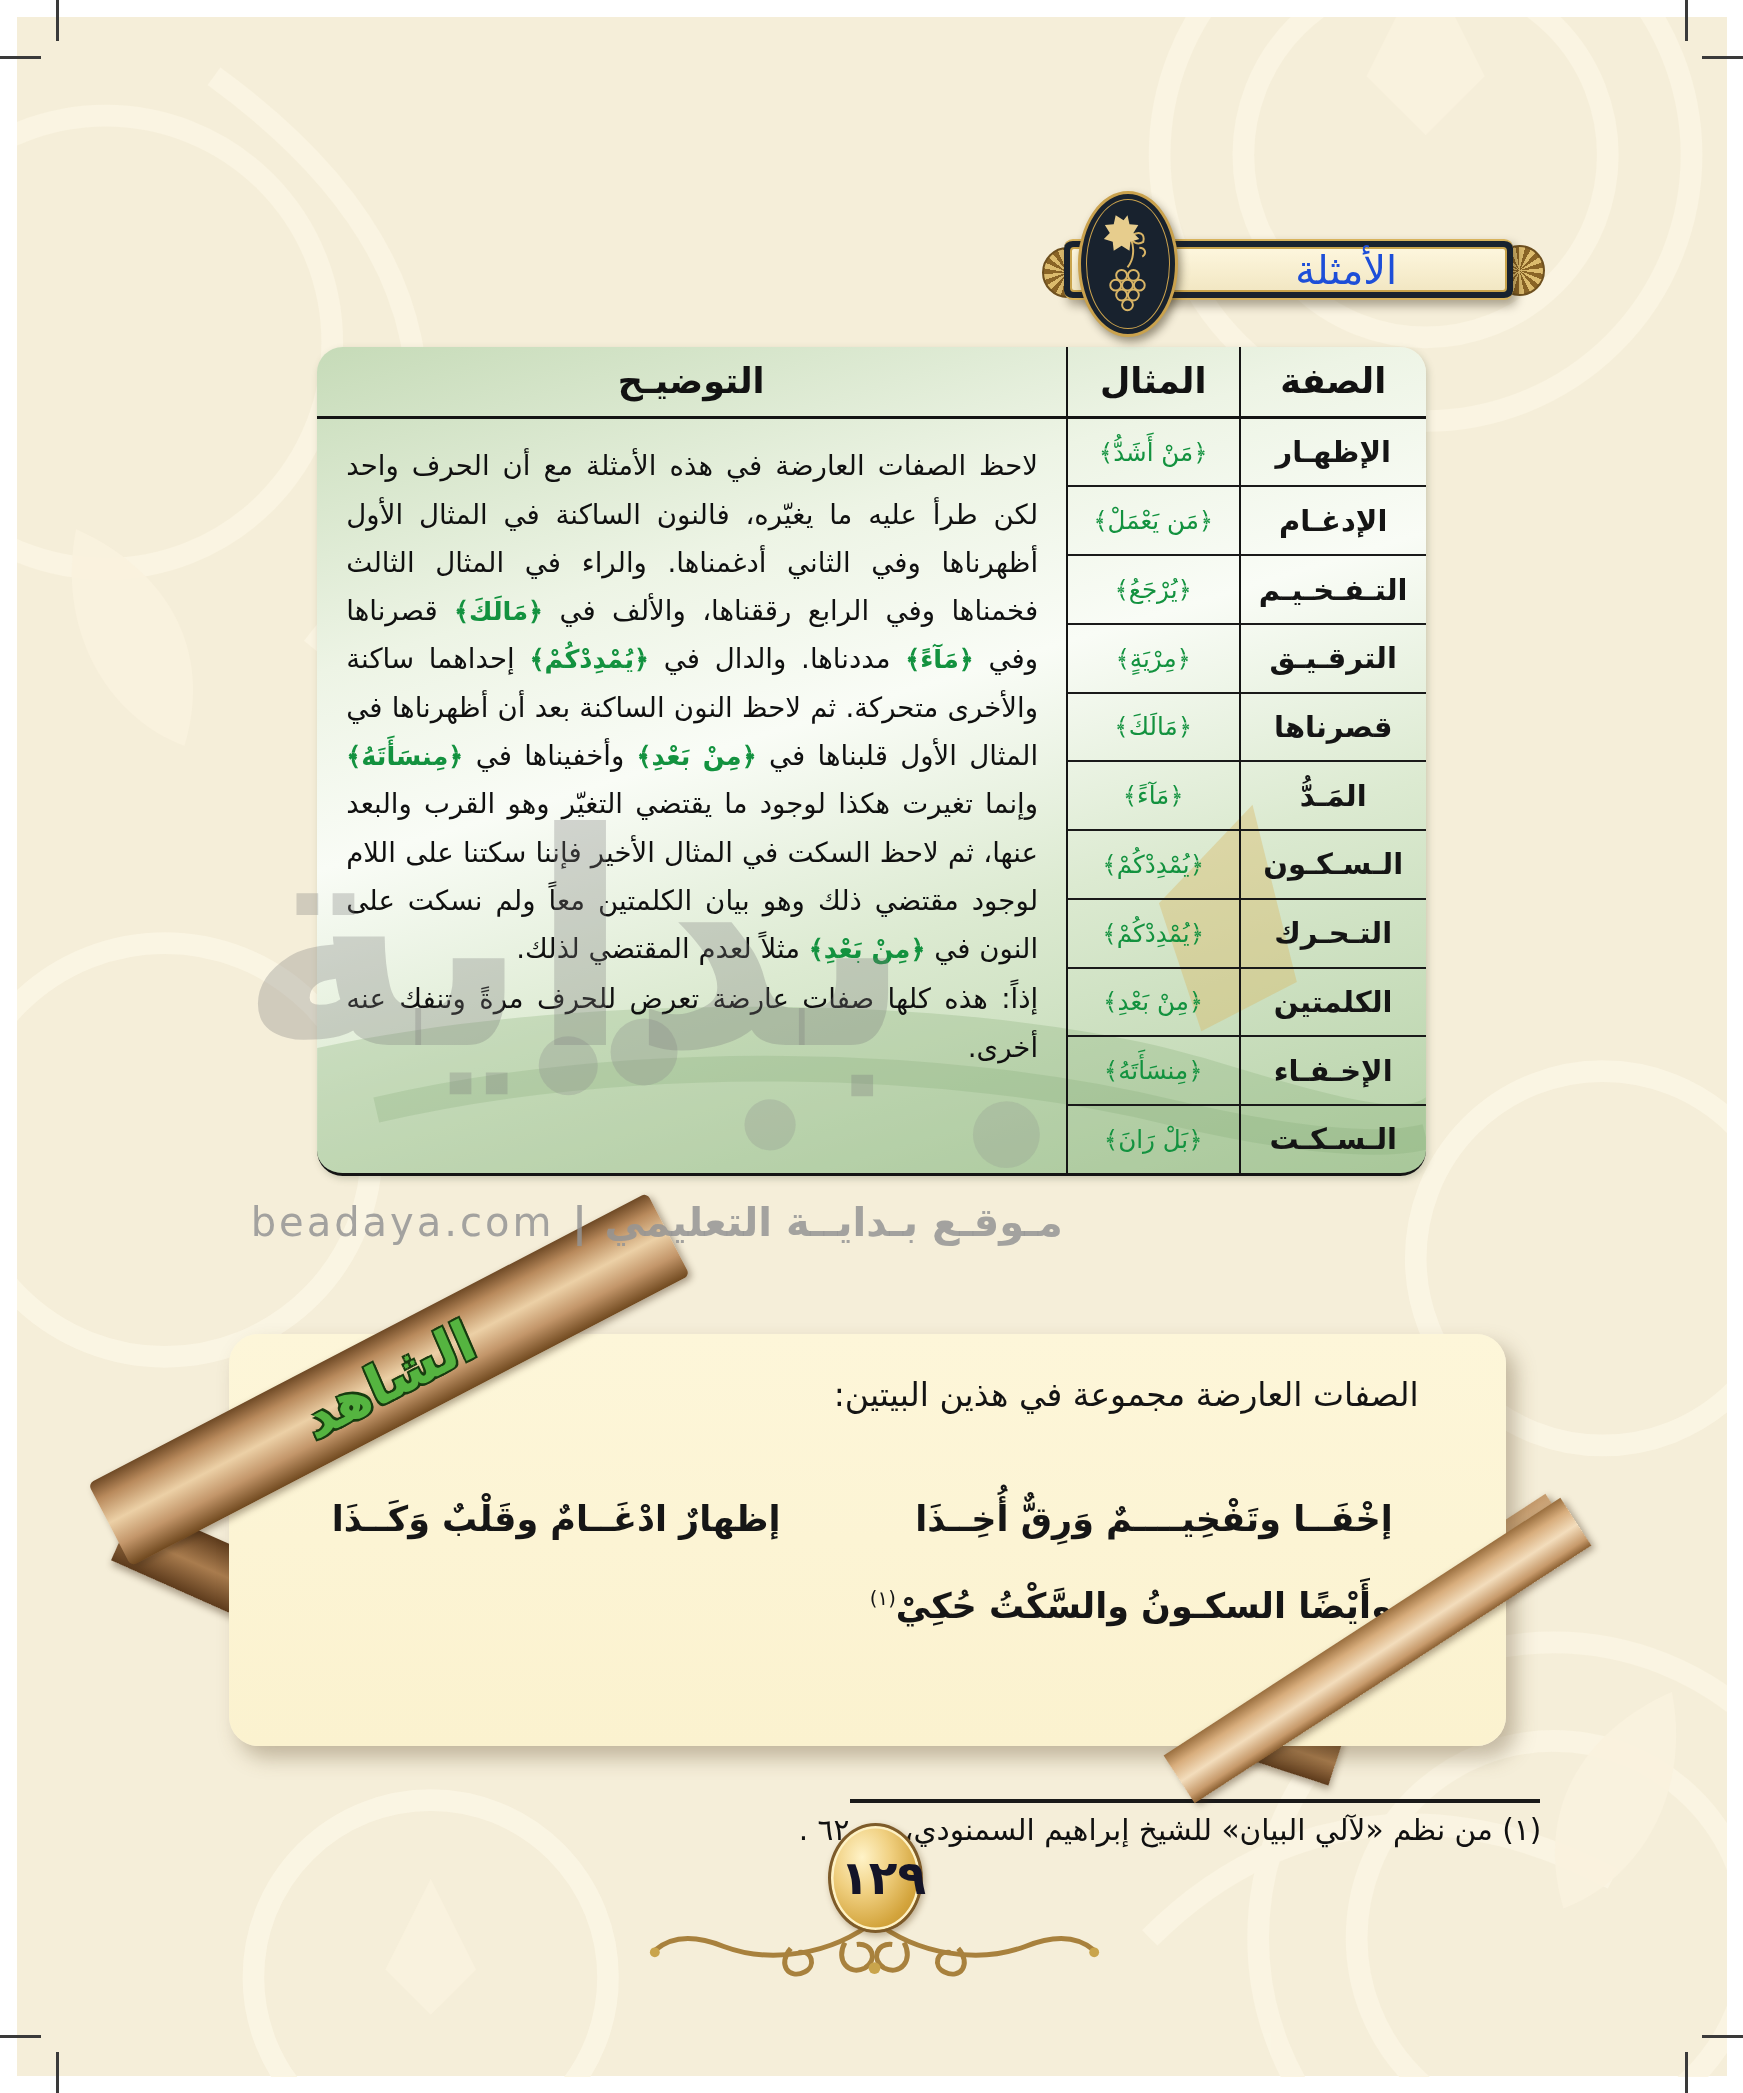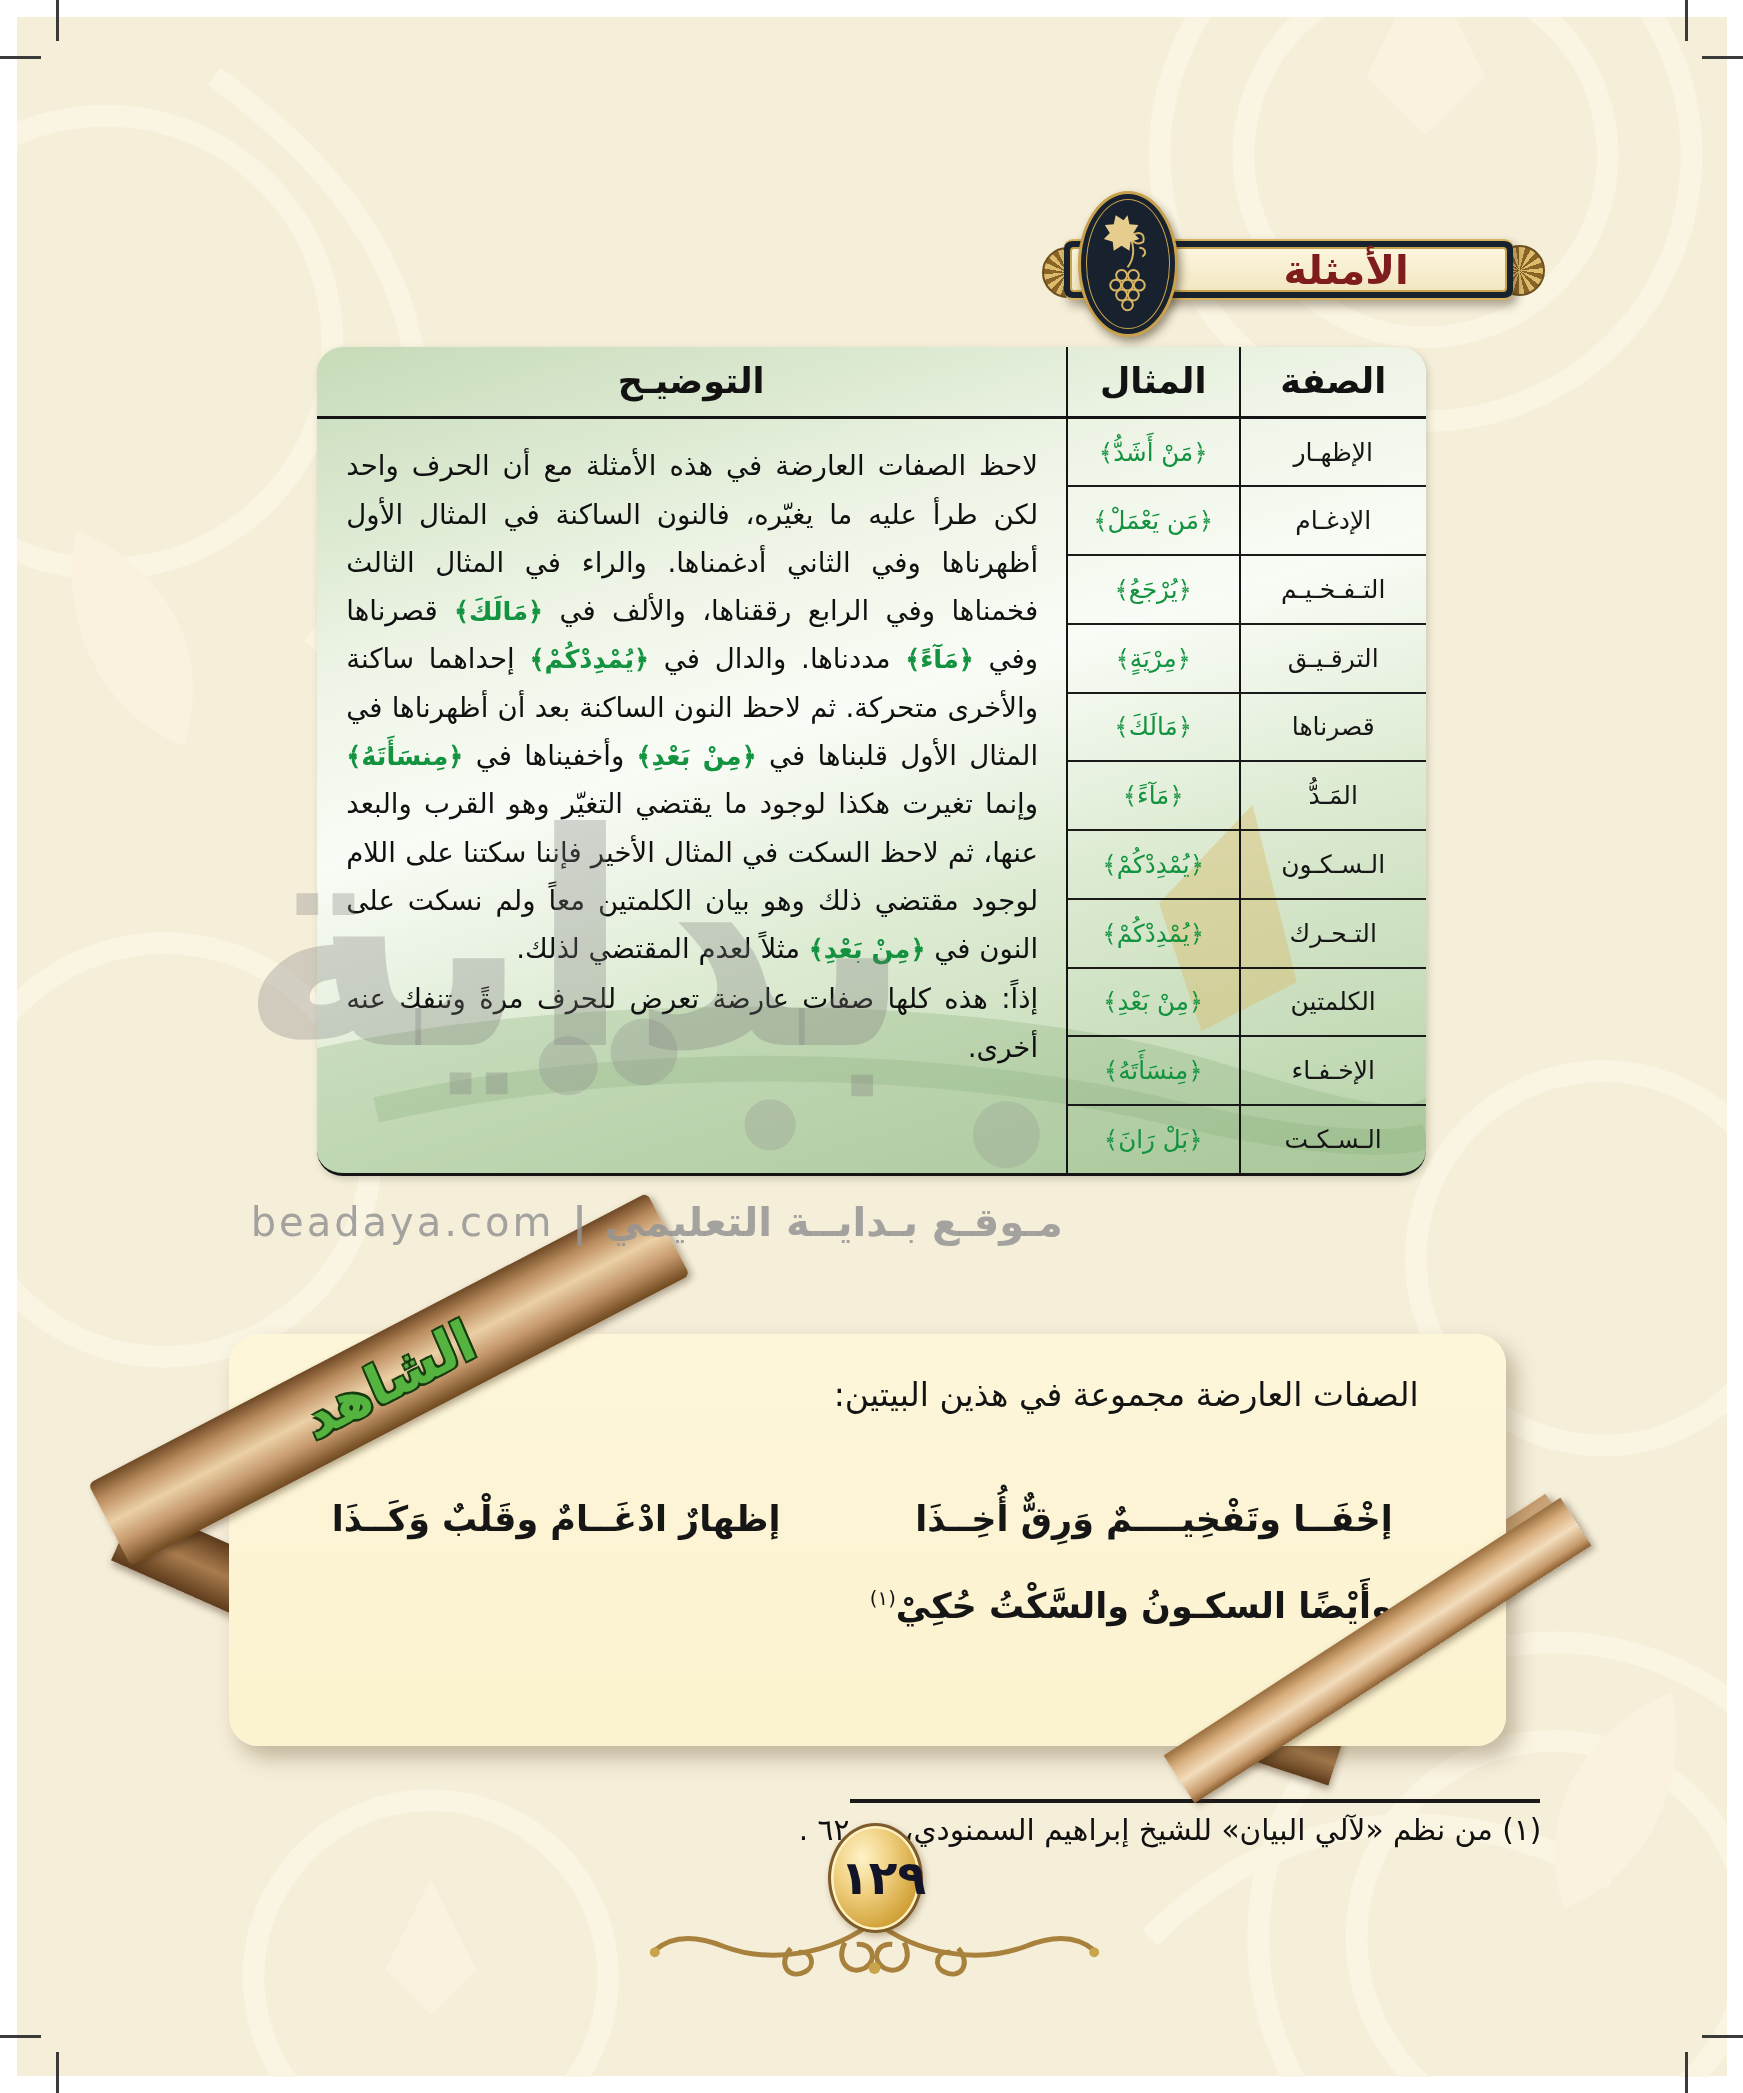--- a/index.html
+++ b/index.html
@@ -5,34 +5,34 @@
   html,body{margin:0;padding:0;background:#fff;}
   *{box-sizing:border-box;font-family:"DejaVu Sans",sans-serif;}
   #canvas{position:relative;width:1744px;height:2093px;background:#ffffff;overflow:hidden;}
   .page{position:absolute;left:16.7px;top:16.7px;right:16.7px;bottom:16.7px;background:#f5eed9;z-index:1;}
   .bgdeco{position:absolute;inset:0;z-index:0;pointer-events:none;}
   .crop{position:absolute;background:#3a3a3a;z-index:9;}
 
   
   .banner-bar{position:absolute;left:1047px;top:222px;width:449px;height:61px;background:#18222e;border-radius:8.9px;border-top:2px solid #d8b35c;border-bottom:2px solid #d8b35c;box-shadow:3.9px 5.9px 9.9px rgba(40,30,10,.35);z-index:4;}
   .banner-inner{position:absolute;inset:5.9px;background:linear-gradient(180deg,#fdf6dd,#f2e7c3);border:2px solid #c9a44c;border-radius:3.9px;}
-  .banner-title{position:absolute;left:1167px;top:230px;width:325px;height:47px;display:flex;align-items:center;justify-content:center;font-size:40px;font-weight:bold;color:#7f1d1d;z-index:6;}
+  .banner-title{position:absolute;left:1167px;top:230px;width:325px;height:47px;display:flex;align-items:center;justify-content:center;font-size:40px;font-weight:normal;color:#1d4ed8;z-index:6;}
   .fan{position:absolute;width:51px;height:51px;border-radius:50%;background:repeating-conic-gradient(#dcbb6d 0 14deg,#8a6426 14deg 28deg);border:2px solid #6e501f;z-index:3;}
   .medallion{position:absolute;left:1061px;top:174px;width:100px;height:146px;background:#18222e;border:3px solid #caa24d;border-radius:50%;box-shadow:3px 4.9px 8.9px rgba(40,30,10,.45);z-index:5;display:flex;align-items:center;justify-content:center;}
   .medallion::before{content:"";position:absolute;inset:4.9px;border:1.5px solid #caa24d;border-radius:50%;}
 
   
   .tbl{position:absolute;left:317px;top:347px;width:1109px;height:829px;border-radius:25.6px;overflow:hidden;border-bottom:3.9px solid #141414;background:linear-gradient(163deg,#c6dbb8 0%,#edf4e5 28%,#f9fcf6 45%,#dcead1 66%,#b5d1a7 100%);z-index:2;display:flex;flex-direction:row;direction:rtl;box-shadow:2px 3px 7.9px rgba(80,90,60,.25);}
   .tbl-deco{position:absolute;inset:0;z-index:0;pointer-events:none;}
   .col{position:relative;z-index:1;display:flex;flex-direction:column;}
   .col-attr{width:187px;border-left:2.5px solid #151515;}
   .col-ex{width:173px;border-left:2.5px solid #151515;}
   .col-exp{flex:1;}
   .hcell{height:72px;flex:none;display:flex;align-items:center;justify-content:center;border-bottom:3.9px solid #141414;font-size:35px;font-weight:bold;color:#121212;}
-  .acell{flex:1;display:flex;align-items:center;justify-content:center;font-size:25px;font-weight:normal;color:#151515;border-bottom:2.2px solid #1a1a1a;}
+  .acell{flex:1;display:flex;align-items:center;justify-content:center;font-size:29px;font-weight:bold;color:#151515;border-bottom:2.2px solid #1a1a1a;}
   .ecell{flex:1;display:flex;align-items:center;justify-content:center;font-size:24.6px;font-weight:normal;color:#13923f;border-bottom:2.2px solid #1a1a1a;}
   .acell:last-child,.ecell:last-child{border-bottom:none;}
   .exp-body{flex:1;padding:23.6px 27.6px 15.8px 29.6px;direction:rtl;text-align:justify;font-size:27.6px;line-height:1.75;color:#101010;}
   .exp-body .q{color:#13923f;font-weight:bold;font-size:25.6px;}
   .exp-conclusion{margin-top:2px;}
 
   
   .wm-big{position:absolute;left:222px;top:763px;font-size:296px;line-height:1.1;font-weight:bold;color:rgba(122,122,122,.30);z-index:6;direction:rtl;pointer-events:none;}
   .wm-caption{position:absolute;left:234px;top:1182px;display:flex;align-items:center;gap:17.7px;z-index:6;color:rgba(148,148,148,.85);font-size:40px;font-weight:bold;pointer-events:none;}
   .wm-caption .lat{letter-spacing:3px;font-weight:normal;}

